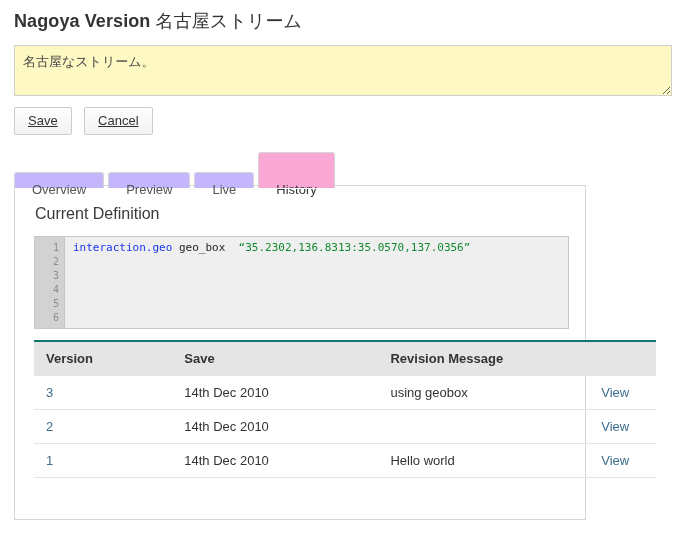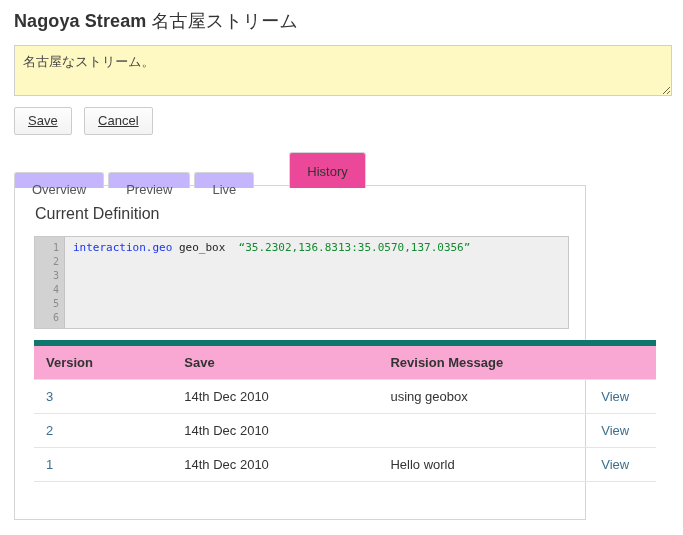--- a/index.html
+++ b/index.html
@@ -100,28 +100,27 @@
     background: #c4b5fd;
     color: #555555;
     font-family: "Liberation Sans", sans-serif;
     font-size: 13px;
     line-height: 17px;
     vertical-align: bottom;
     cursor: pointer;
     border-radius: 3px 3px 0 0;
   }
   .tab.active {
-    background: #ec4899;
+    background: #f9a8d4;
     color: #333333;
     height: 36px;
-    padding-top: 10px;
+    padding-top: 28px;
     position: relative;
     z-index: 4;
     border-color: #d5d5d5;
-    margin-left: 31px;
   }
   .tab.active::after {
     content: "";
     position: absolute;
     left: 0;
     right: 0;
     bottom: -1px;
     height: 1px;
     background: #ffffff;
   }
@@ -202,22 +201,22 @@
   .tok-str  { color: #128a2f; }
 
   
   .vh-table {
     margin: 11px 16px 0 19px;
     width: 622px;
     border-collapse: collapse;
     font-size: 13px;
   }
   .vh-table thead th {
-    background: #f9a8d4;
-    border-top: 6px solid #0f766e;
+    background: #e5e5e5;
+    border-top: 2px solid #0f766e;
     border-bottom: 1px solid #e2e2e2;
     text-align: left;
     font-weight: bold;
     color: #333333;
     padding: 8px 0 8px 12px;
     line-height: 17px;
   }
   .vh-table tbody td {
     border-bottom: 1px solid #e4e4e4;
     padding: 8px 0 8px 12px;
@@ -235,21 +234,21 @@
     color: #3c6e8f;
     text-decoration: none;
     cursor: pointer;
   }
 </style>
 </head>
 <body>
 
 <div id="page">
 
-  <h1 class="page-title"><span>Nagoya Stream </span><span class="title-jp">名古屋ストリーム</span></h1>
+  <h1 class="page-title"><span>Nagoya Version </span><span class="title-jp">名古屋ストリーム</span></h1>
 
   <div class="desc-wrap">
     <textarea class="desc-input" placeholder="" style="">名古屋なストリーム。</textarea>
   </div>
 
   <div class="actions">
     <button class="btn">Save</button>
     <button class="btn">Cancel</button>
   </div>
 

